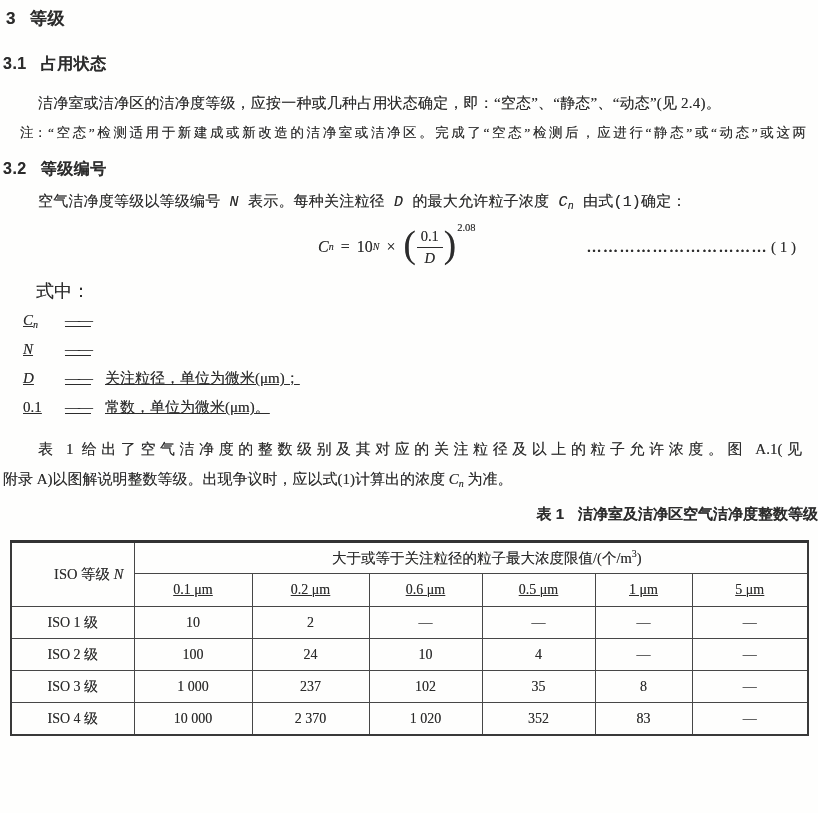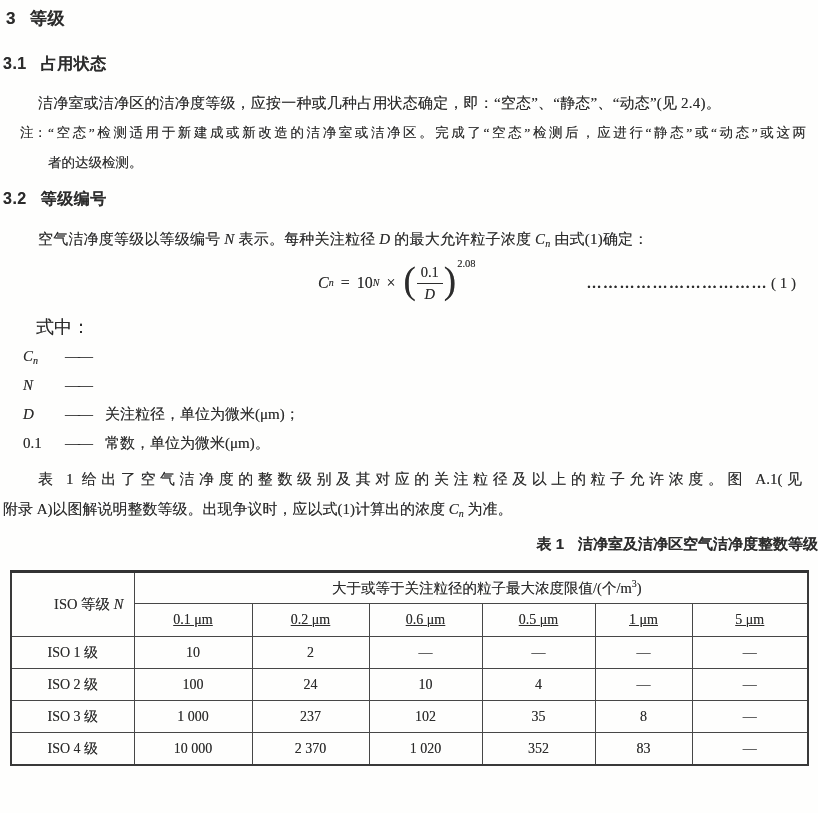--- a/index.html
+++ b/index.html
@@ -21,21 +21,21 @@
     font-weight:bold;font-size:16px;line-height:22px;letter-spacing:.5px;
   }
   .sec-h .num{margin-right:14px;}
   .h3{padding-top:8px;margin-left:6px;font-size:17px;}
   .h31{margin:23px 0 0 3px;}
   .h32{margin:10px 0 0 3px;}
 
   
   .para{margin:0;font-size:15px;line-height:30px;letter-spacing:.2px;}
   .para1{margin:13px 0 0 38px;white-space:nowrap;}
-  .para2{margin:14px 0 0 38px;white-space:nowrap;}
+  .para2{margin:8px 0 0 38px;white-space:nowrap;font-family:Liberation Mono, monospace;}
 
   
   .note{display:flex;margin:0 12px 0 20px;font-size:13.5px;line-height:30px;}
   .note-label{flex:0 0 28px;}
   .note-lines{flex:1;}
   .jfull{text-align:justify;text-align-last:justify;}
 
   
   .formula-row{display:flex;justify-content:space-between;align-items:center;
     margin:6px 22px 0 318px;height:46px;font-size:16px;}
@@ -44,21 +44,21 @@
   .frac{display:inline-flex;flex-direction:column;align-items:center;font-size:14.5px;line-height:1.3;}
   .frac .num{border-bottom:1.3px solid #2c2c2c;padding:0 4px 1px;}
   .frac .den{padding-top:1px;}
   .paren{font-size:37px;font-weight:300;line-height:.9;margin:0 1px;transform:translateY(-2px);}
   .exp{font-size:10.5px;align-self:flex-start;margin-top:1px;vertical-align:0;}
   .formula-ref{display:flex;align-items:center;font-size:15px;}
   .dots{letter-spacing:1.5px;font-weight:bold;margin-right:3px;}
 
   
   .where-label{margin:6px 0 0 36px;font-size:18px;line-height:30px;}
-  .where-list{margin:0 6px 6px 23px;font-size:15px;line-height:29px;}
+  .where-list{margin:0 6px 12px 23px;font-size:15px;line-height:29px;text-decoration:underline;}
   .def-row{display:flex;}
   .def-term{flex:0 0 42px;}
   .def-dash{flex:0 0 40px;letter-spacing:-2px;}
   .def-body{flex:1;}
 
   
   .closing{margin:0 16px 0 3px;font-size:15px;line-height:30px;}
   .closing .ind{padding-left:35px;}
 
   
@@ -91,21 +91,20 @@
     <span class="num">3.1</span>
     <span>占用状态</span>
   </div>
 
   <p class="para para1">洁净室或洁净区的洁净度等级，应按一种或几种占用状态确定，即：“空态”、“静态”、“动态”(见 2.4)。</p>
 
   <div class="note">
     <span class="note-label">注：</span>
     <div class="note-lines">
       <div class="jfull">“空态”检测适用于新建成或新改造的洁净室或洁净区。完成了“空态”检测后，应进行“静态”或“动态”或这两</div>
-      <div>者的达级检测。</div>
     </div>
   </div>
 
   <div class="sec-h h32">
     <span class="num">3.2</span>
     <span>等级编号</span>
   </div>
 
   <p class="para para2"><span>空气洁净度等级以等级编号 </span><i>N</i><span> 表示。每种关注粒径 </span><i>D</i><span> 的最大允许粒子浓度 </span><i>C</i><sub>n</sub><span> 由式(1)确定：</span></p>
 

